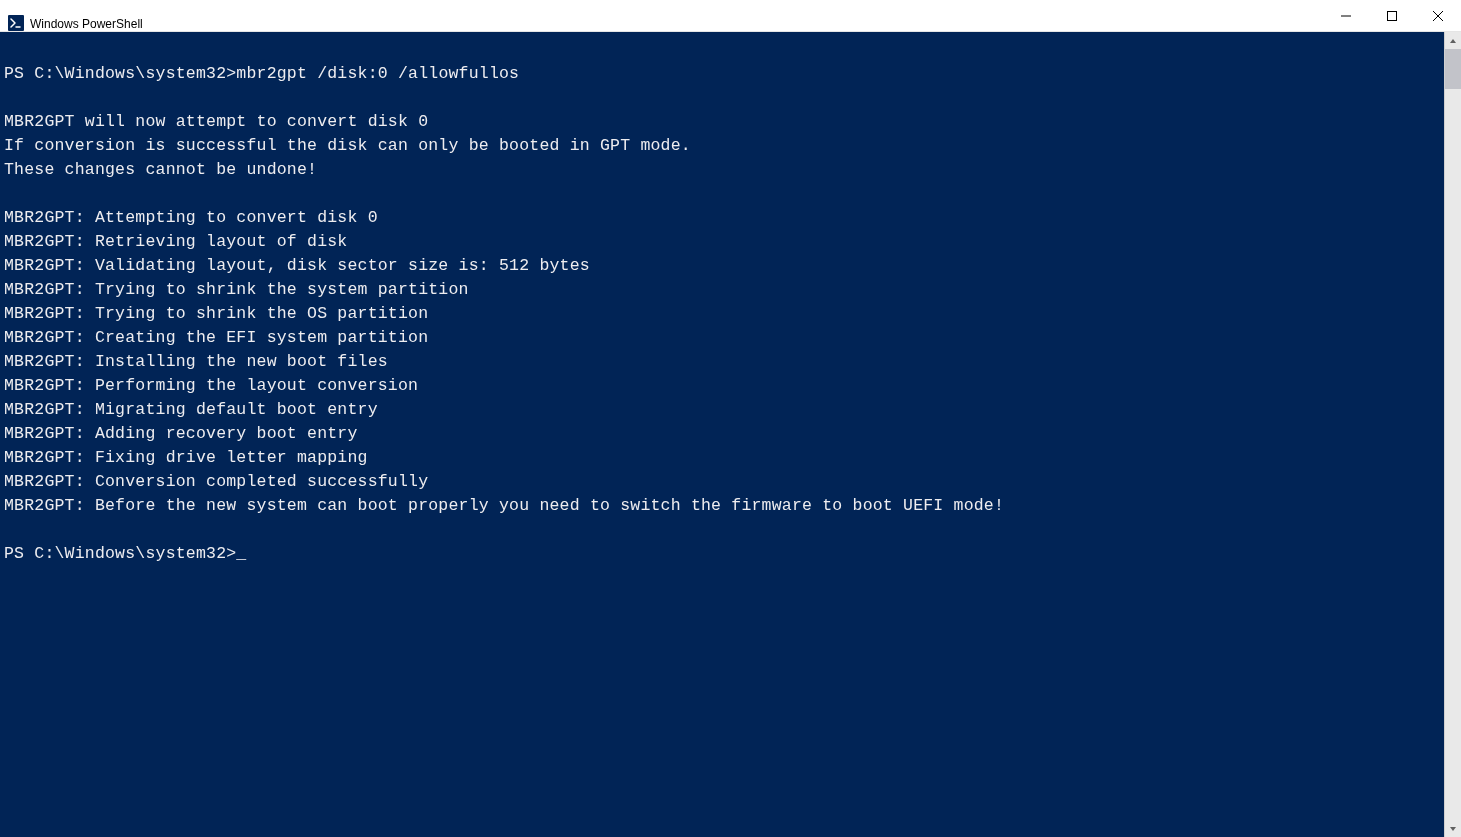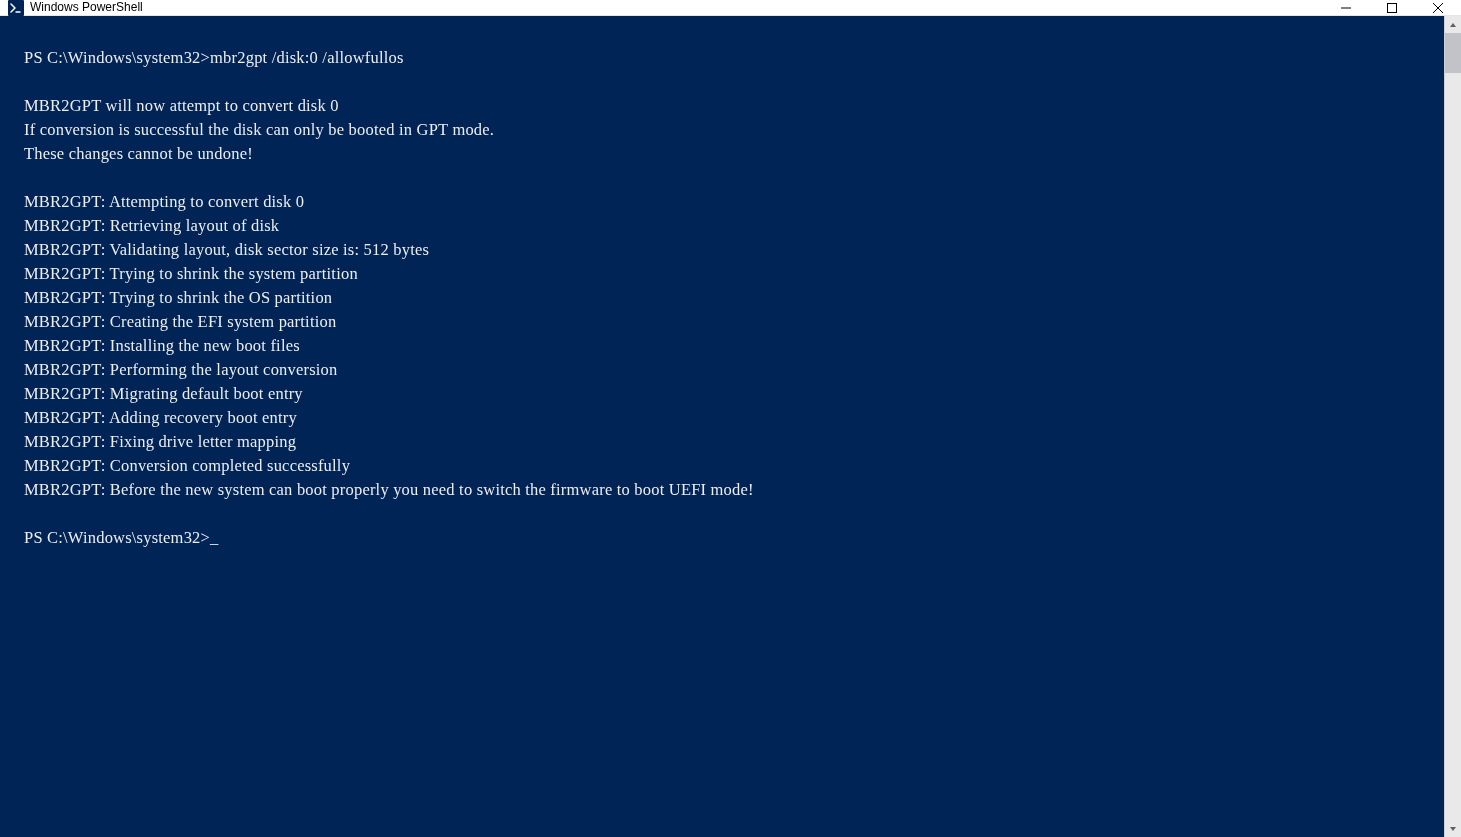--- a/index.html
+++ b/index.html
@@ -10,24 +10,24 @@
     body {
       font-family: "Segoe UI", Tahoma, sans-serif;
       background: #ffffff;
       width: 1461px;
       height: 837px;
       overflow: hidden;
       display: flex;
       flex-direction: column;
     }
     .titlebar {
-      height: 16px;
+      height: 32px;
       background: #ffffff;
       display: flex;
-      align-items: flex-start;
+      align-items: flex-end;
       border-bottom: 1px solid #e5e5e5;
       user-select: none;
     }
     .titlebar-icon {
       width: 16px;
       height: 16px;
       margin-left: 8px;
       margin-right: 6px;
       display: inline-flex;
       align-items: center;
@@ -60,24 +60,24 @@
     .terminal-wrapper {
       flex: 1;
       display: flex;
       background: #012456;
       position: relative;
     }
     .terminal {
       flex: 1;
       background: #012456;
       color: #eeedf0;
-      font-family: Liberation Serif, serif;
+      font-family: Liberation Mono, monospace;
       font-size: 16.5px;
       line-height: 24px;
-      padding: 6px 0 6px 24px;
+      padding: 6px 0 6px 4px;
       white-space: pre;
       overflow: hidden;
       letter-spacing: 0.2px;
     }
     .terminal .line {
       min-height: 24px;
     }
     .cursor {
       display: inline-block;
     }

